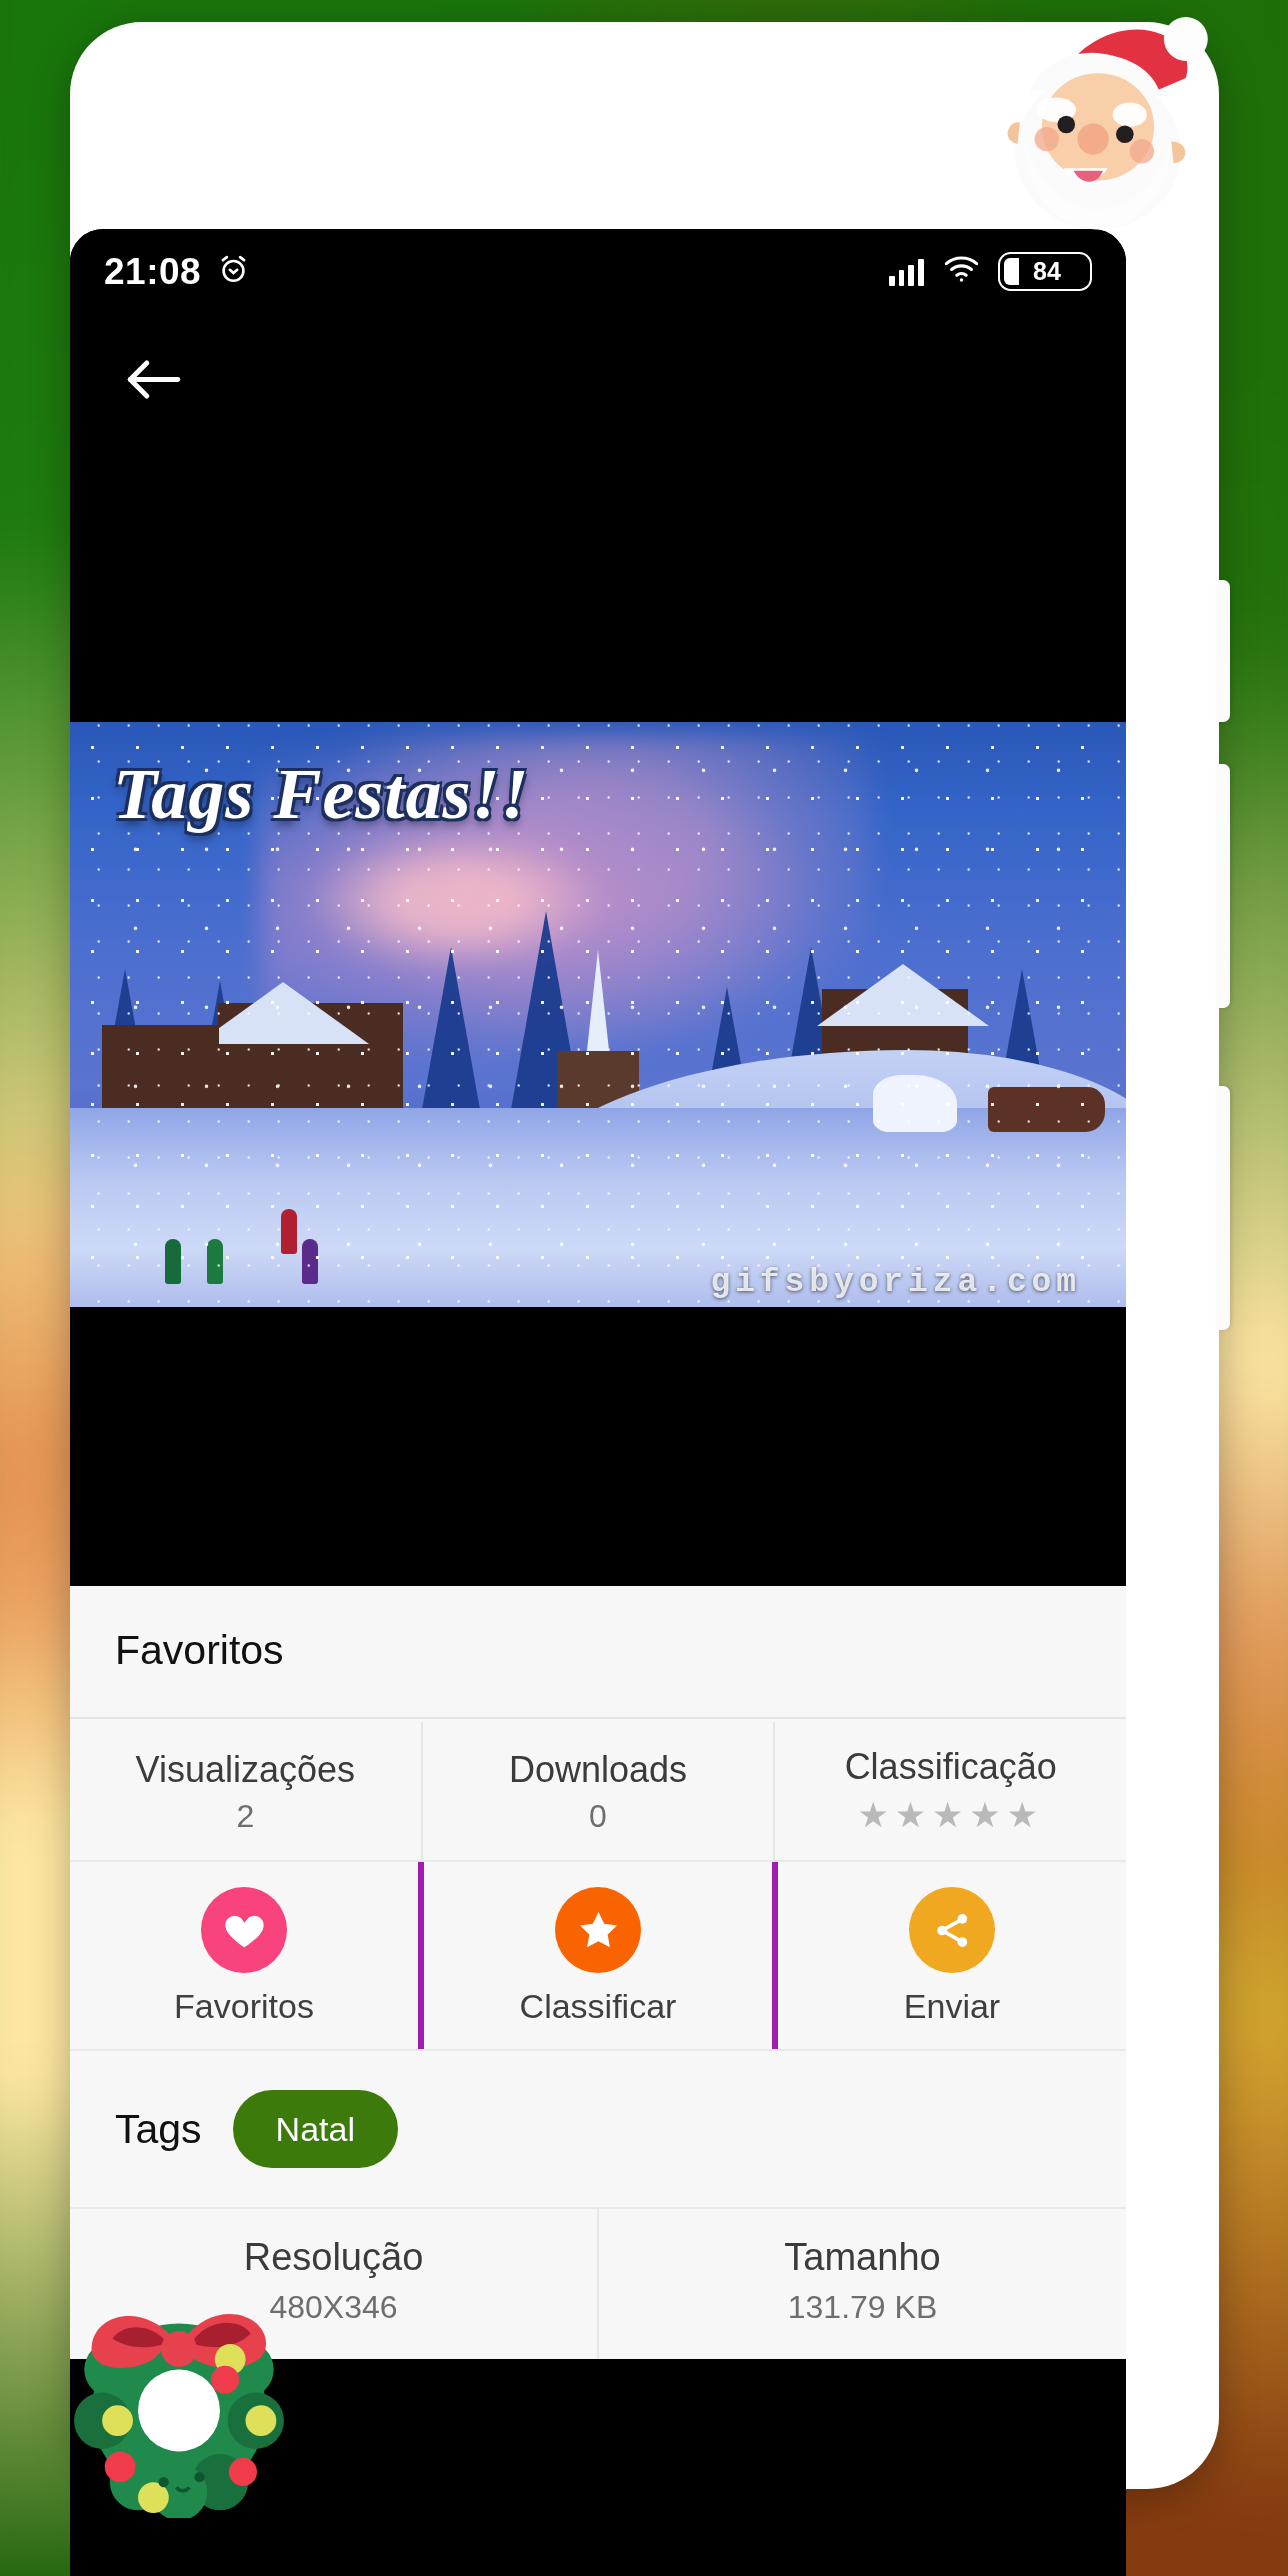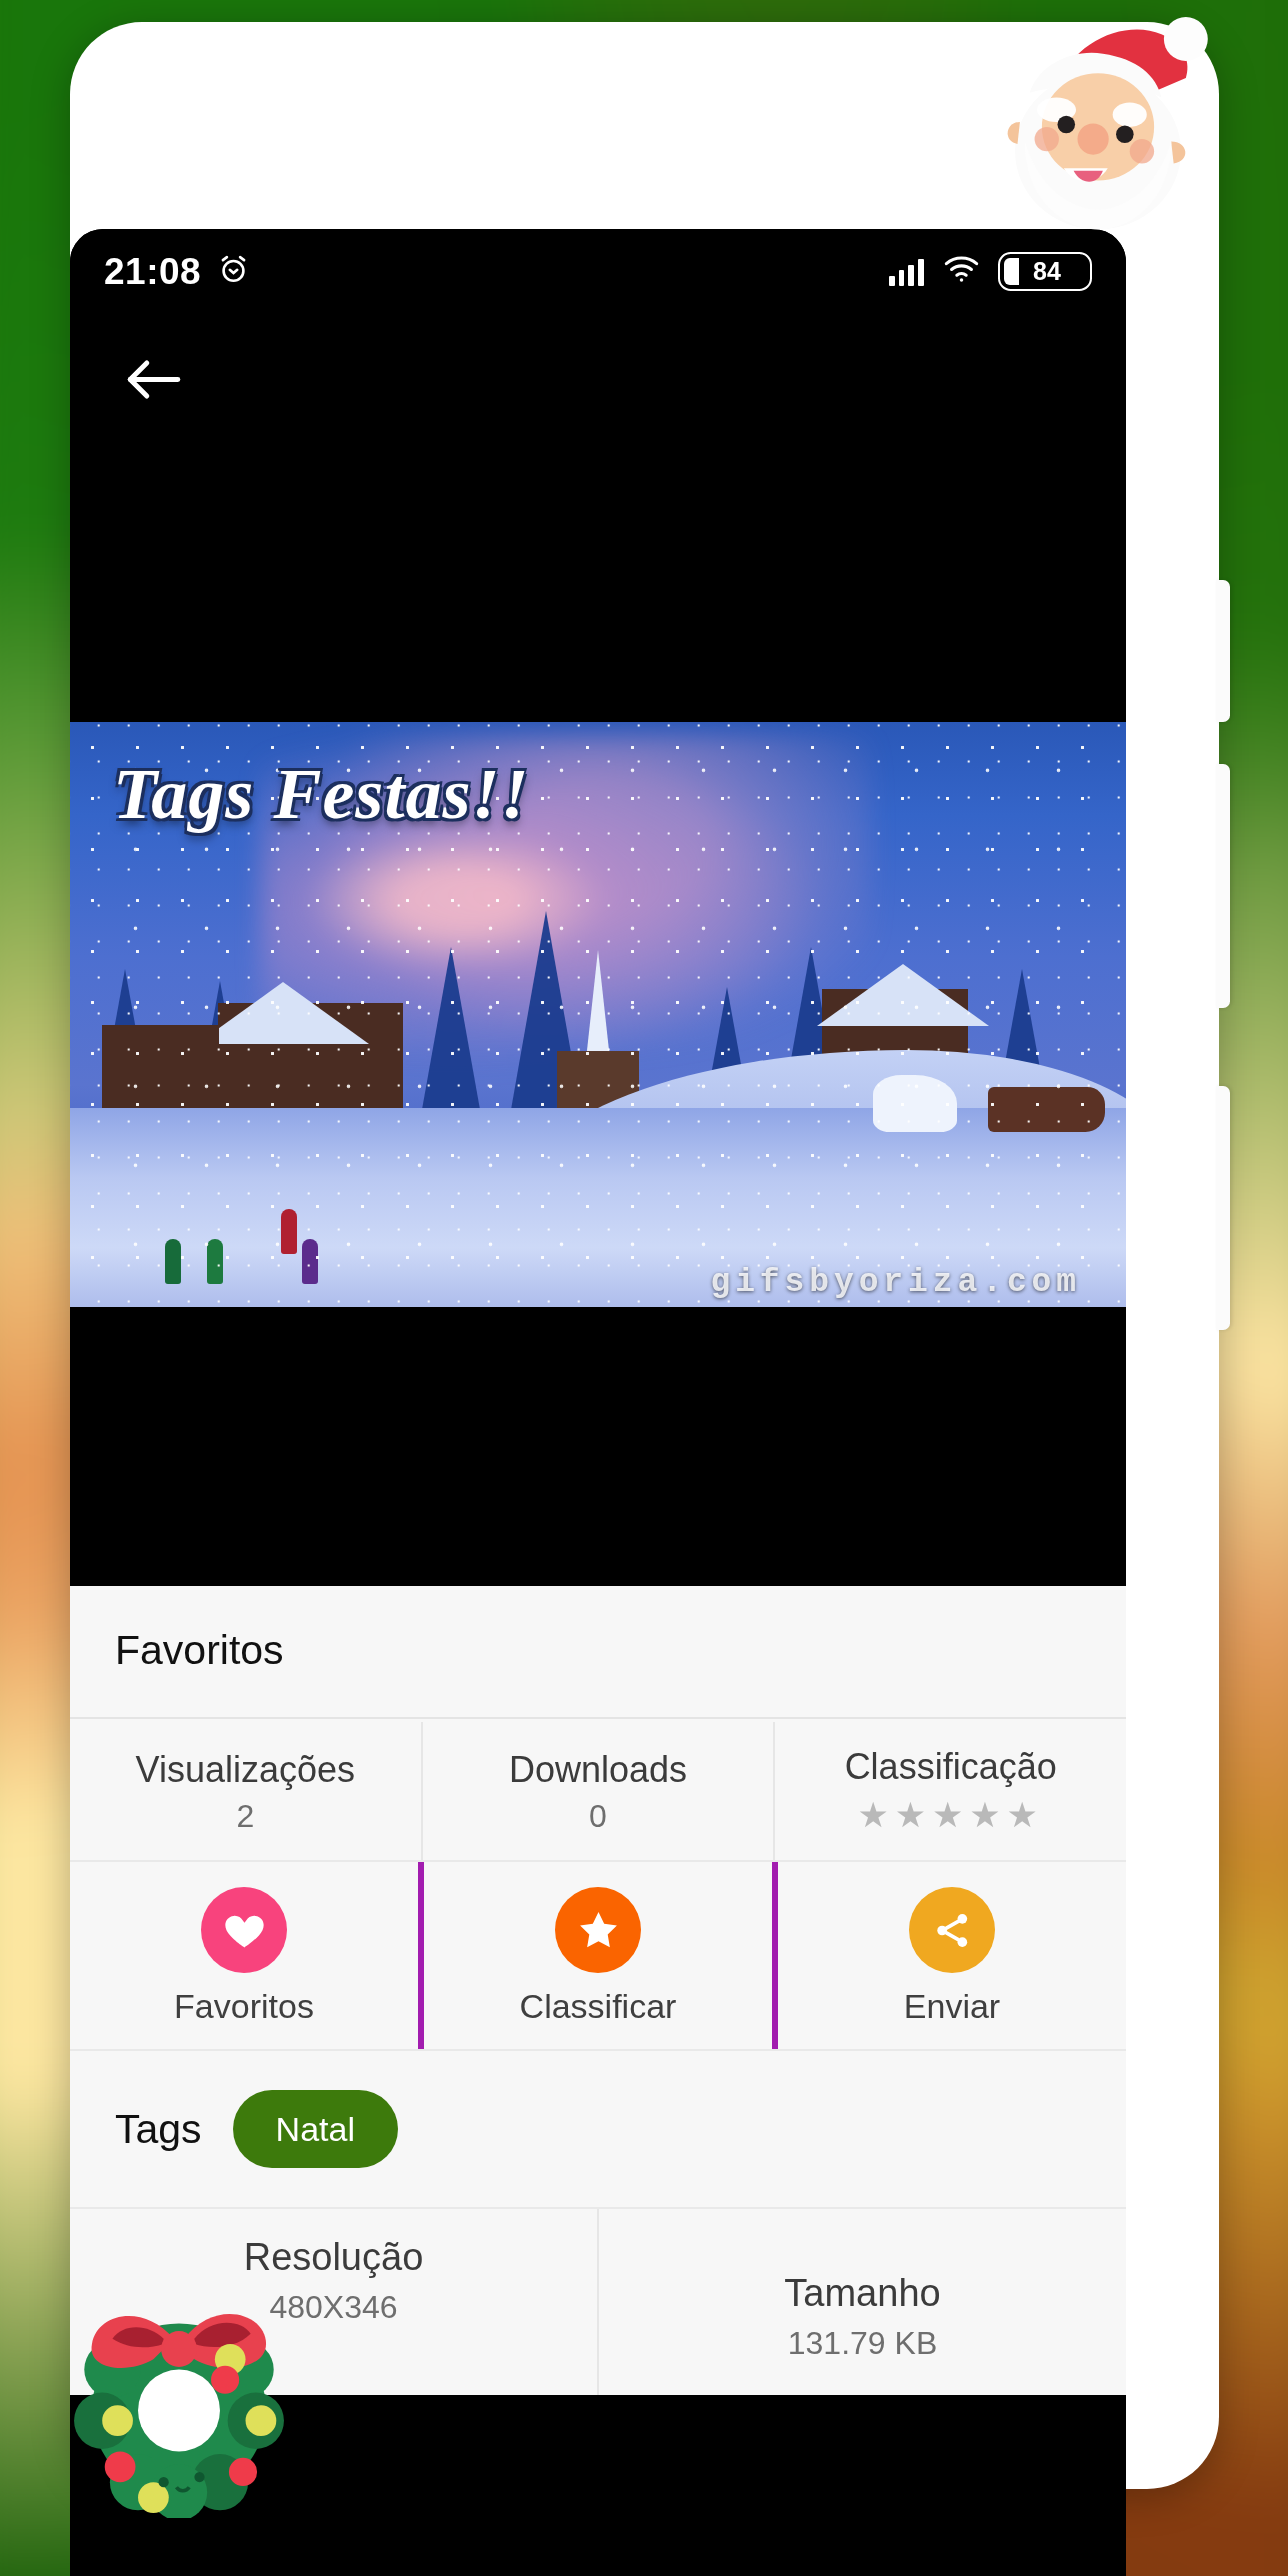--- a/index.html
+++ b/index.html
@@ -200,21 +200,21 @@
   .tag-pill{
     display:inline-block; padding:19.5px 43px; border-radius:59px;
     color:#fff; font-size:34px; cursor:pointer;
   }
 
   .meta{ display:flex; background:#f7f7f7; }
   .meta-cell{
     flex:1; text-align:center; padding:27px 7.8px 33px;
     border-right:2px solid #e6e6e6;
   }
-  .meta-cell:last-child{ border-right:none;margin-top:36px; }
+  .meta-cell:last-child{ border-right:none; }
   .meta-label{ font-size:38px; color:#3b3b3b; }
   .meta-value{ font-size:32px; color:#6e6e6e; margin-top:9.8px; }
 
   
   #santa{ position:absolute; left:976px; top:0px; width:244px; height:244px; pointer-events:none; }
   #wreath{ position:absolute; left:51px; top:2262px; width:256px; height:256px; pointer-events:none; }
 </style>
 </head>
 <body>
 

